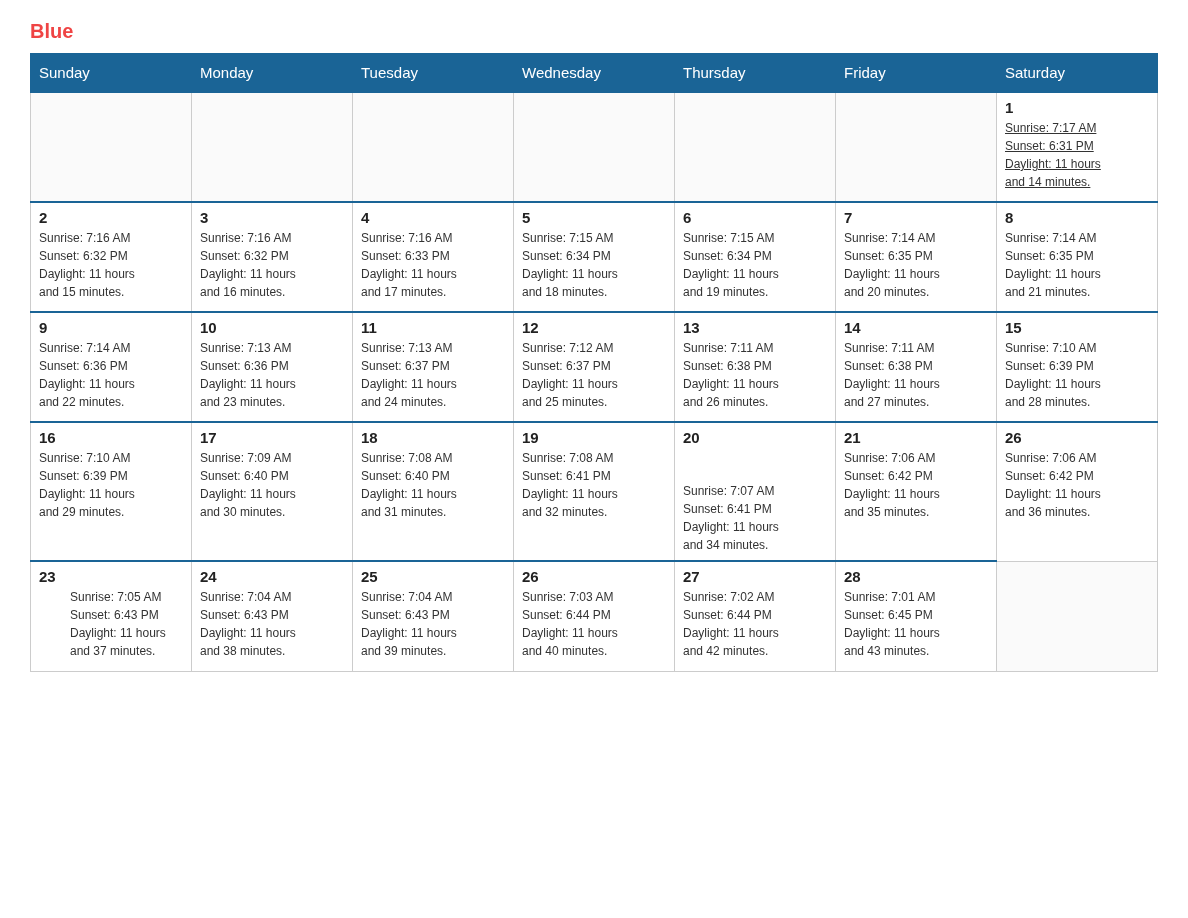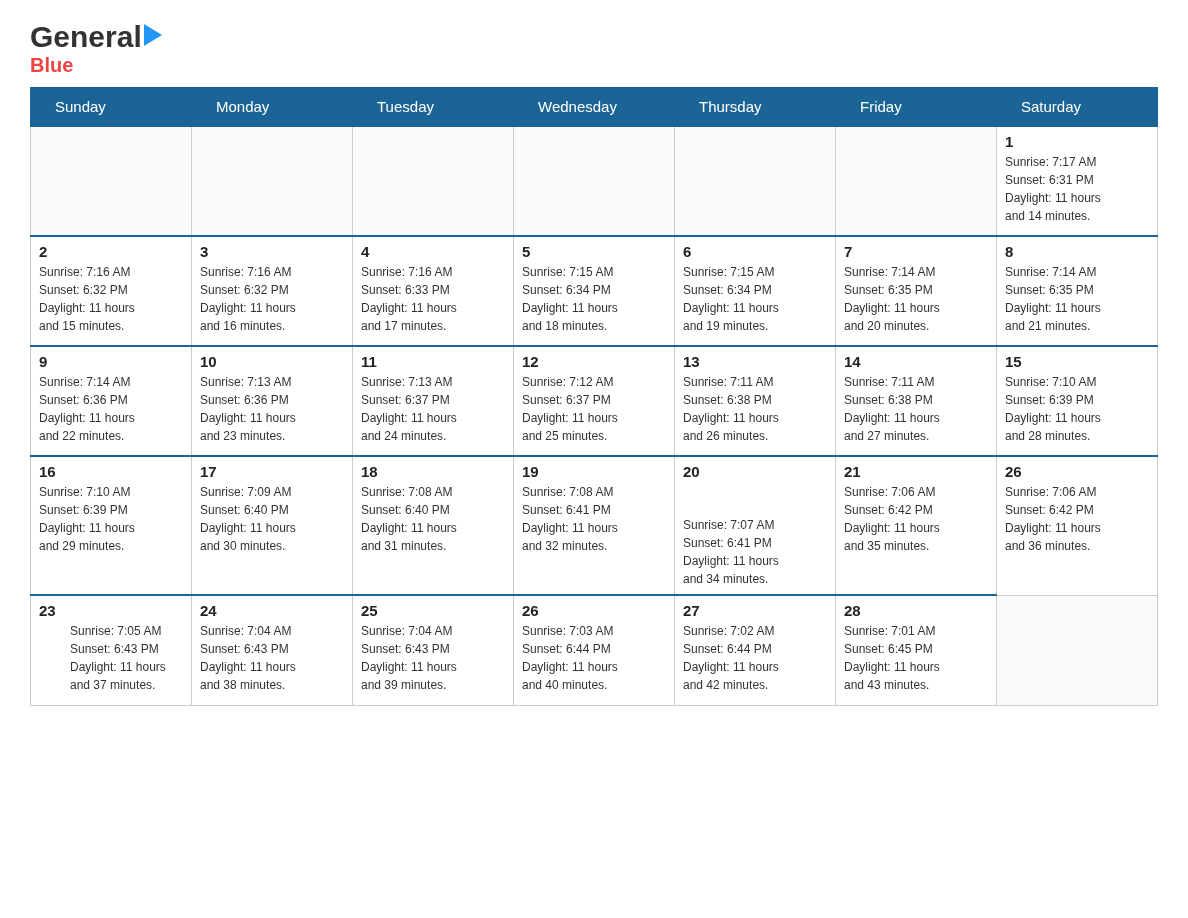--- a/index.html
+++ b/index.html
@@ -40,21 +40,21 @@
       margin-top: 4px;
     }
     .calendar {
       width: 100%;
       border-collapse: collapse;
       margin-top: 10px;
     }
     .calendar th {
       background-color: #1a6496;
       color: #fff;
-      padding: 10px 24px;
+      padding: 10px 8px;
       text-align: left;
       font-size: 15px;
       font-weight: normal;
       border: 1px solid #1a6496;
     }
     .calendar td {
       vertical-align: top;
       padding: 6px 8px;
       border: 1px solid #ccc;
       border-top: 2px solid #1a6496;
@@ -75,28 +75,20 @@
       font-size: 12px;
       color: #333;
       line-height: 1.5;
     }
   </style>
 </head>
 <body>
 
 <div class="header">
   <div class="logo">
-    <div class="logo-line1">
-      <span style="font-size:30px;font-weight:bold;color:#333;">General</span>
-      <span style="display:inline-block;margin-left:2px;vertical-align:middle;">
-        <svg width="18" height="22" viewBox="0 0 18 22">
-          <polygon points="0,0 18,11 0,22" fill="#2196F3"></polygon>
-        </svg>
-      </span>
-    </div>
     <div>
       <span style="font-size:20px;font-weight:bold;color:#ef4444;">Blue</span>
     </div>
   </div>
 </div>
 
 <table class="calendar">
   <thead>
     <tr>
     <th>Sunday</th>
@@ -111,21 +103,21 @@
   <tbody id="calendar-body">
   <tr>
         <td style="border-top: 1px solid rgb(204, 204, 204); background-color: rgb(250, 250, 250);"></td>
         <td style="border-top: 1px solid rgb(204, 204, 204); background-color: rgb(250, 250, 250);"></td>
         <td style="border-top: 1px solid rgb(204, 204, 204); background-color: rgb(250, 250, 250);"></td>
         <td style="border-top: 1px solid rgb(204, 204, 204); background-color: rgb(250, 250, 250);"></td>
         <td style="border-top: 1px solid rgb(204, 204, 204); background-color: rgb(250, 250, 250);"></td>
         <td style="border-top: 1px solid rgb(204, 204, 204); background-color: rgb(250, 250, 250);"></td>
         <td>
           <span class="day-number">1</span>
-          <div class="day-info" style="white-space: pre-line;">Sunrise: 7:17 AM
+          <div class="day-info" style="white-space: pre-line; text-decoration: underline;">Sunrise: 7:17 AM
 Sunset: 6:31 PM
 Daylight: 11 hours
 and 14 minutes.</div>
         </td>
       </tr>
       <tr>
         <td>
           <span class="day-number">2</span>
           <div class="day-info" style="white-space: pre-line;">Sunrise: 7:16 AM
 Sunset: 6:32 PM

